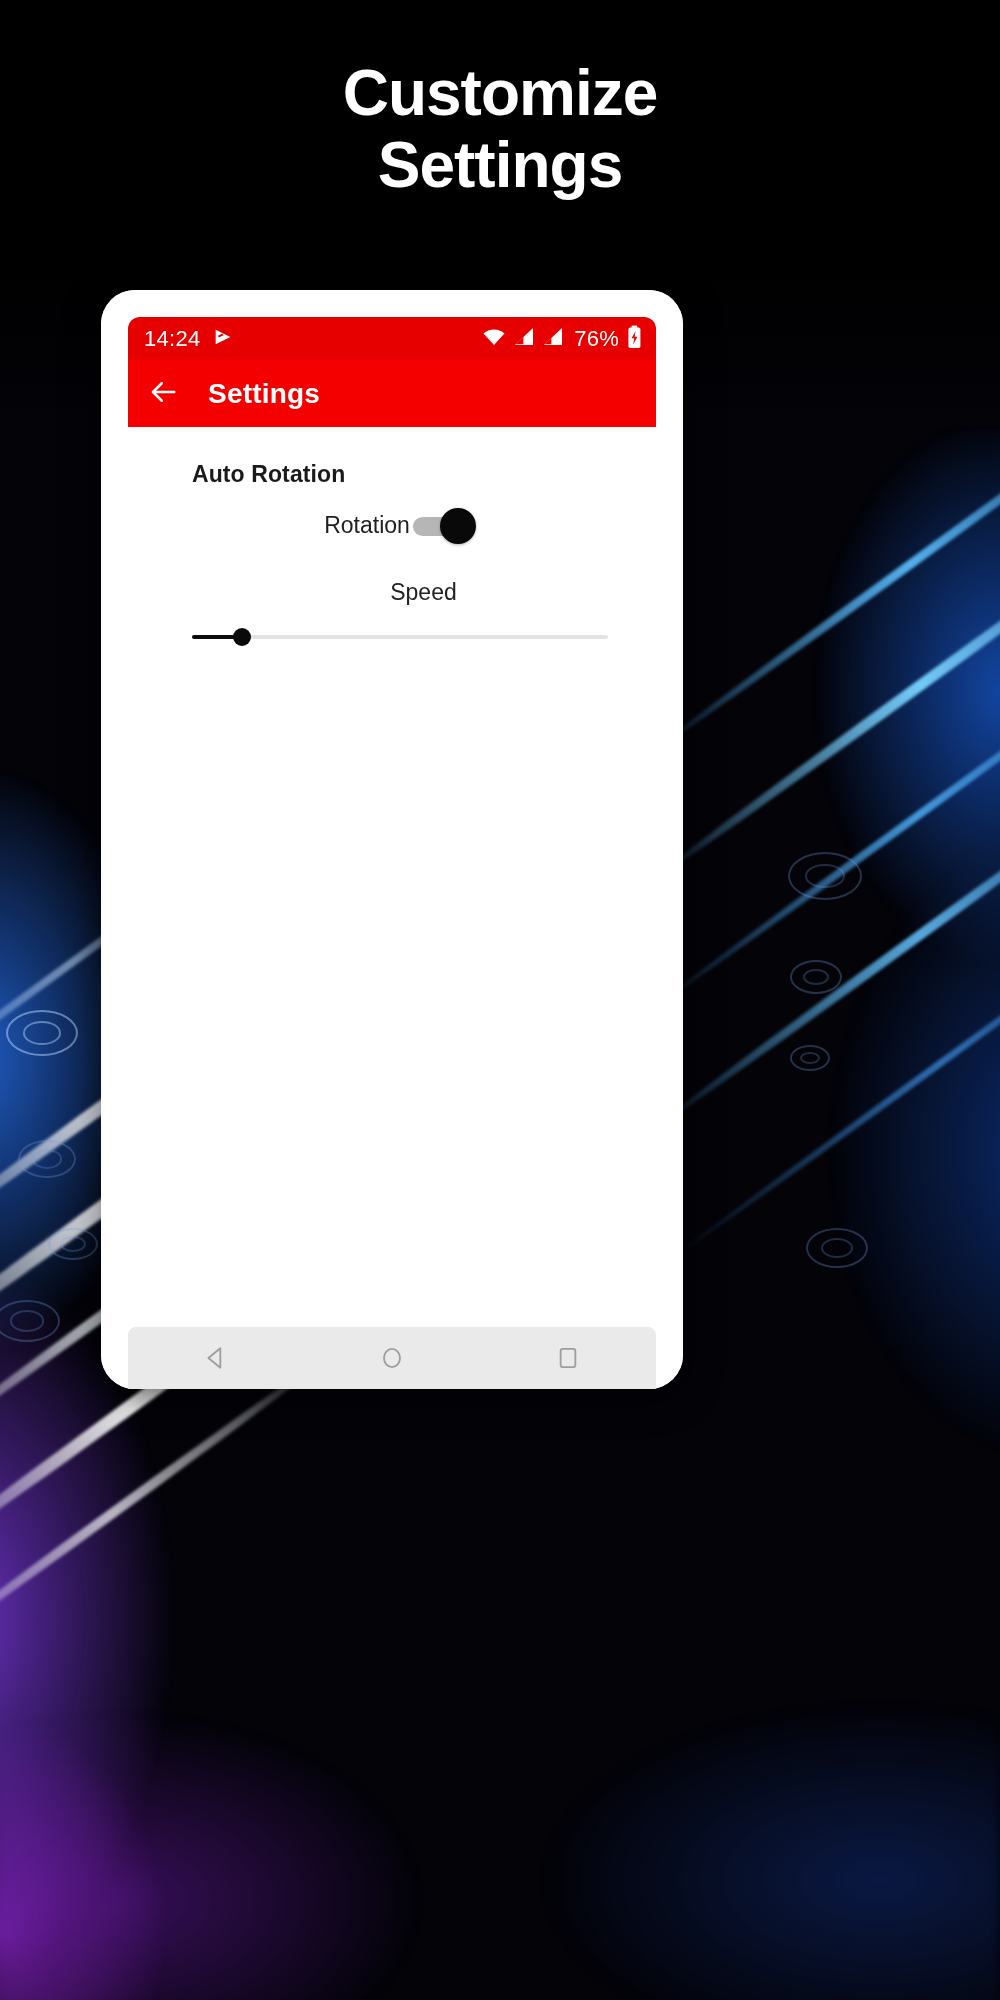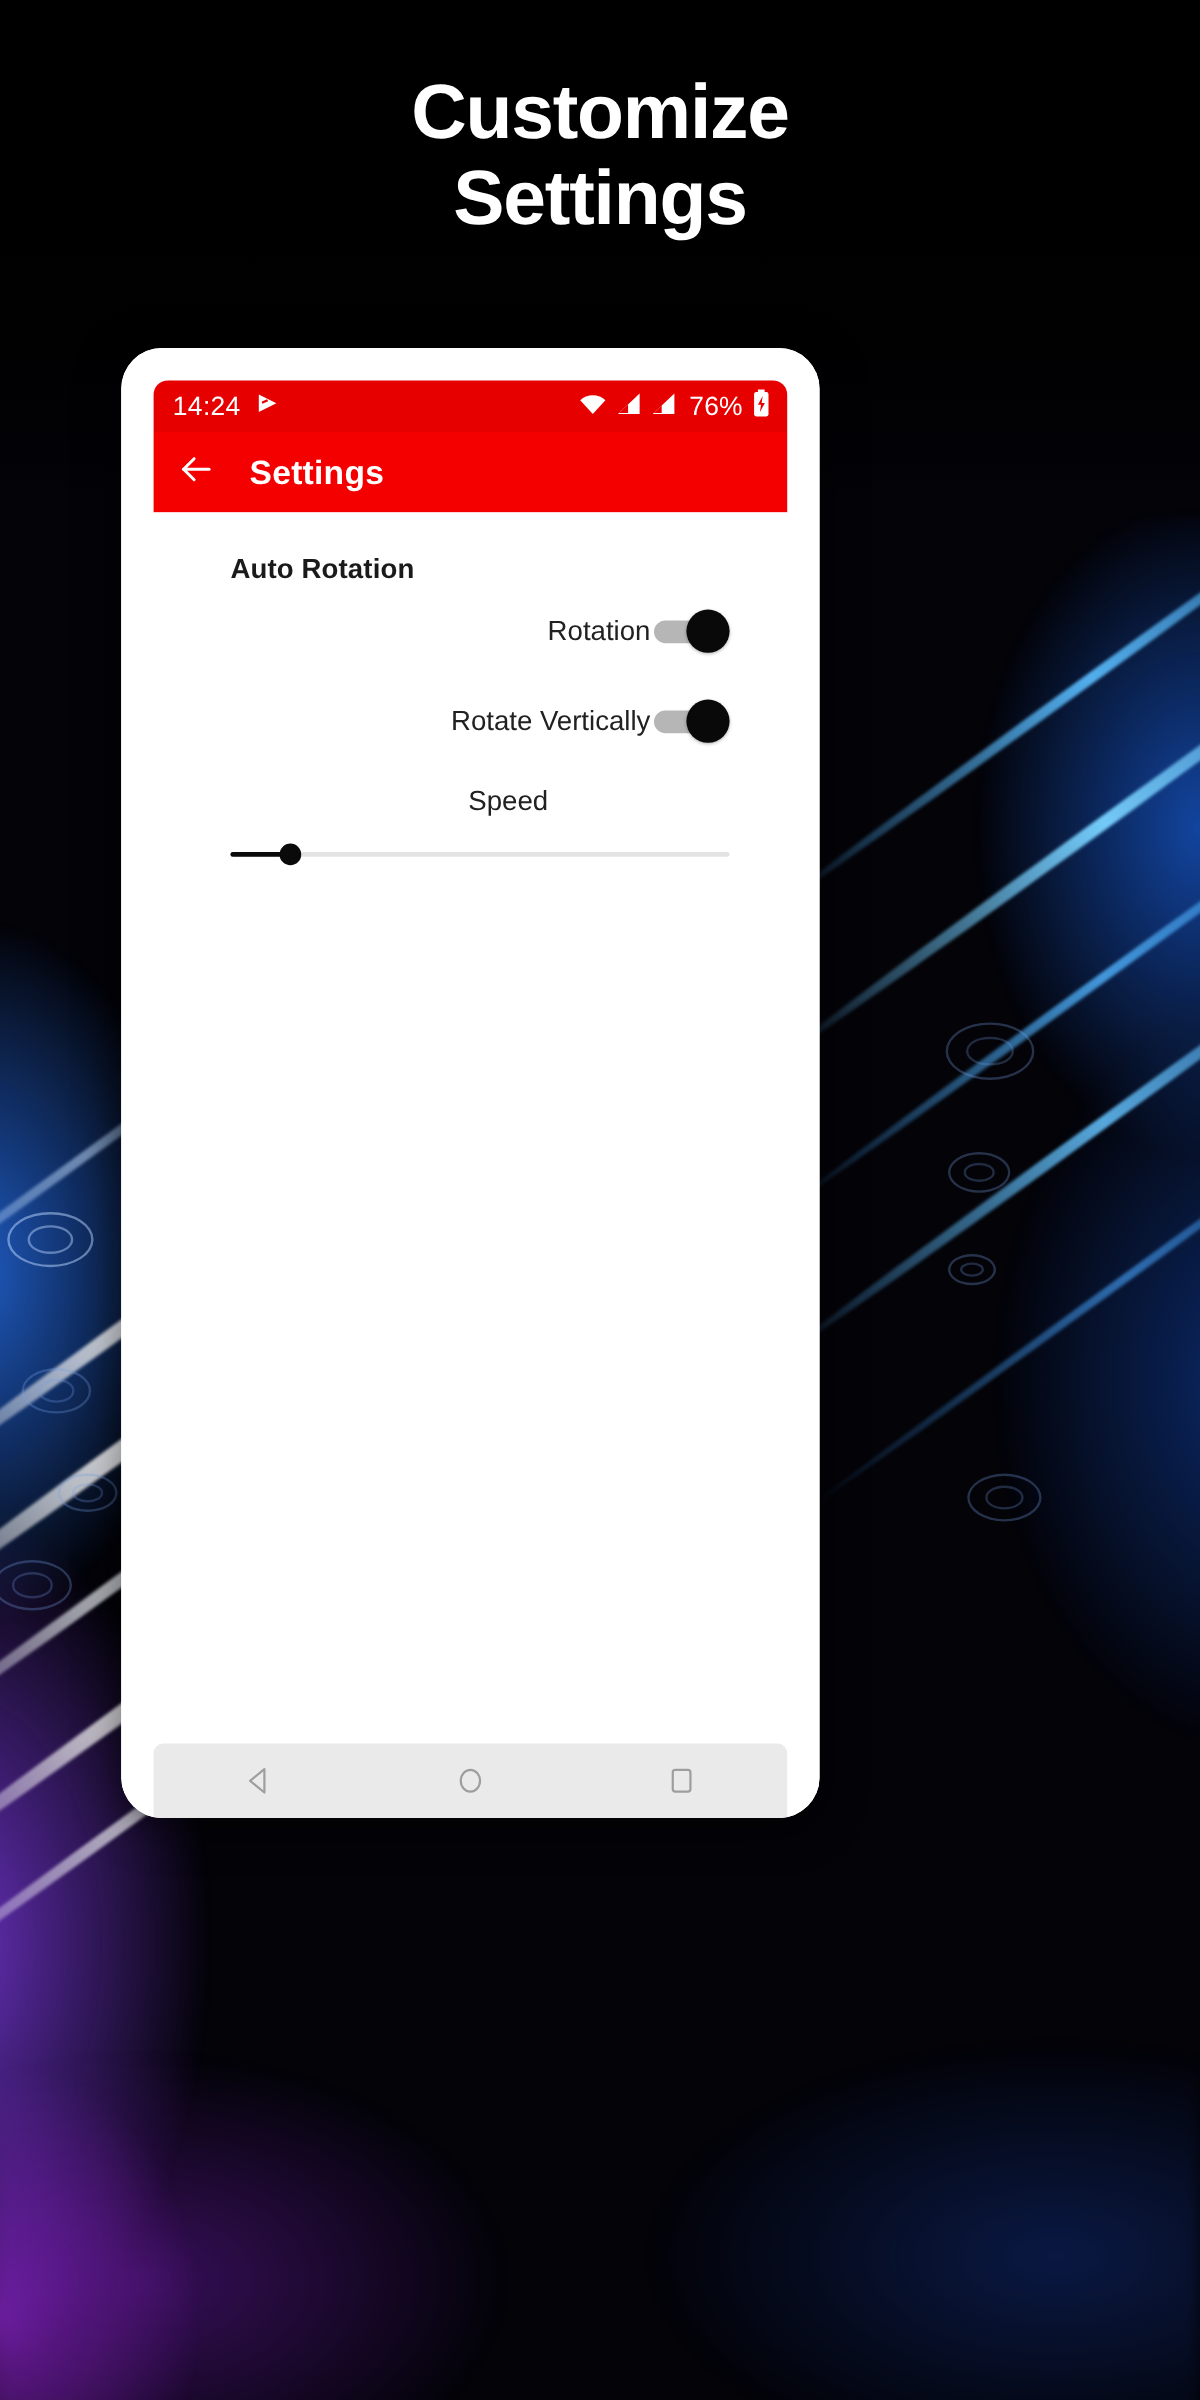--- a/index.html
+++ b/index.html
@@ -70,21 +70,21 @@
     position:absolute; left:0; right:0; top:58px;
     text-align:center; color:#fff;
     font-size:64px; font-weight:bold; line-height:1.12;
     letter-spacing:-1px;
     z-index:5;
   }
 
   
   #phone {
     position:absolute; left:101px; top:290px;
-    width:582px; height:1225px;
+    width:582px; height:1099px;
     background:#fff;
     border-radius:34px 34px 34px 34px;
     overflow:hidden;
     z-index:4;
     box-shadow:0 6px 36px rgba(0,0,0,.55);
   }
   #screen { position:absolute; inset:0; display:flex; flex-direction:column; background:#fff; padding:27px 27px 0 27px; }
 
   
   .statusbar {
@@ -105,21 +105,21 @@
   }
   .appbar-title { font-size:28px; font-weight:bold; letter-spacing:.2px; }
 
   
   .content { flex:1; background:#fff; padding:0 1px; position:relative; }
   .section-header {
     font-size:23px; font-weight:bold; color:#1a1a1a;
     padding:34px 0 0 63px; letter-spacing:.1px;
   }
   .row {
-    display:flex; align-items:center; justify-content:flex-end;
+    display:flex; align-items:center; justify-content:center;
     padding:0 47px 0 63px; height:75px;
   }
   .row-label { font-size:23px; color:#212121; font-weight:400; }
 
   
   .switch { position:relative; width:66px; height:36px; flex:0 0 auto; }
   .switch .track {
     position:absolute; left:3px; top:9px; width:60px; height:19px;
     background:#b6b6b6; border-radius:10px;
   }
@@ -255,27 +255,20 @@
 
       <div class="row">
         <span class="row-label">Rotation</span>
         <span class="switch on">
           <span class="track"></span>
           <span class="thumb"></span>
         </span>
       </div>
 
 
-      <div class="row">
-        <span class="row-label">Rotate Vertically</span>
-        <span class="switch on">
-          <span class="track"></span>
-          <span class="thumb"></span>
-        </span>
-      </div>
 
 
 
       <div class="slider-label">Speed</div>
       <div class="slider-wrap">
         <div class="slider">
           <div class="rail"></div>
           <div class="fill" id="slider-fill" style="width: 12%;"></div>
           <div class="knob" id="slider-knob" style="left: 12%;"></div>
         </div>

